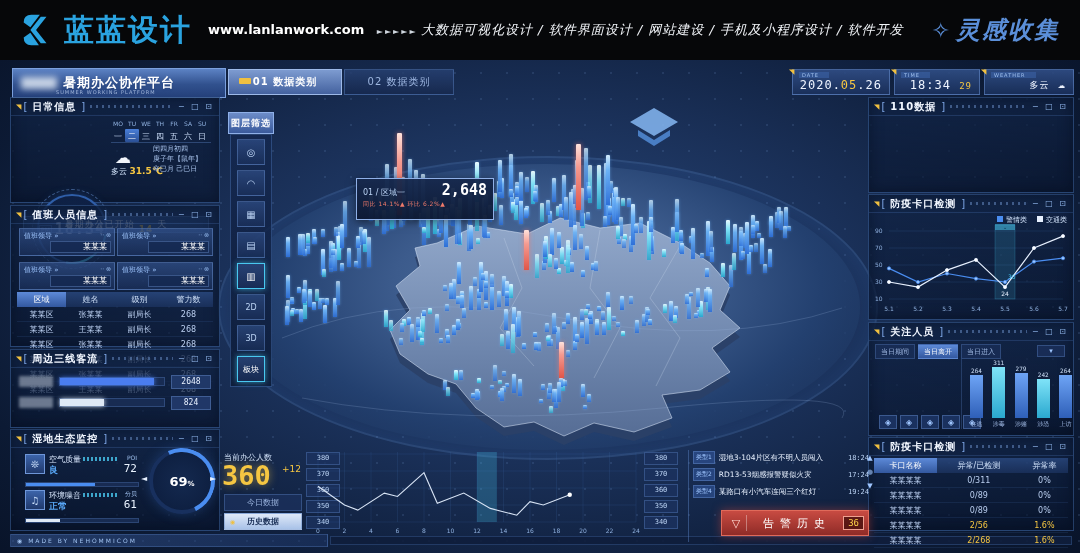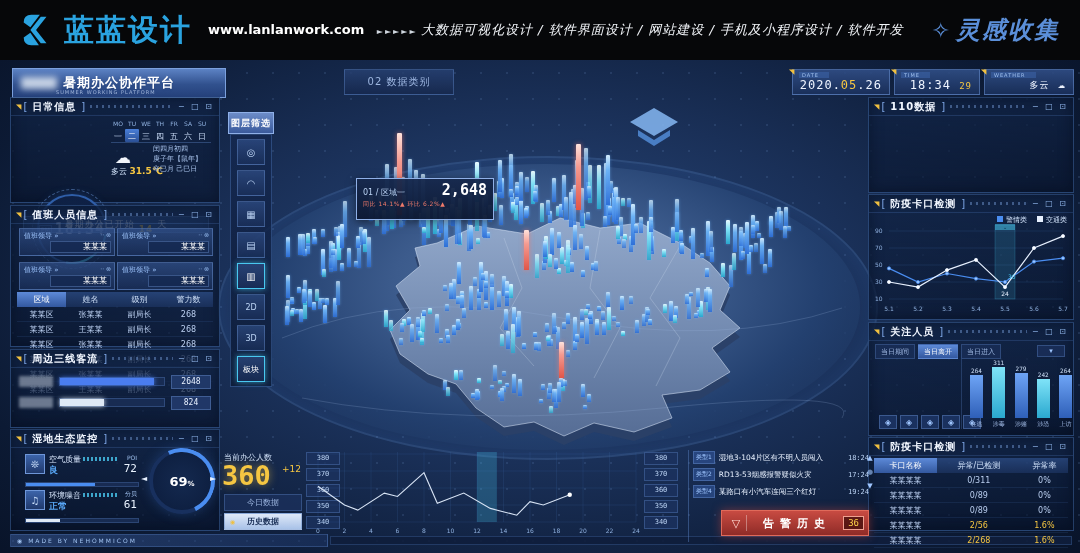--- a/index.html
+++ b/index.html
@@ -141,21 +141,21 @@
   .ybox{position:absolute;width:32px;height:11px;line-height:11px;text-align:center;font-size:7px;color:#bcd4f5;background:rgba(28,50,95,.8);border:1px solid rgba(90,130,195,.4);font-family:"DejaVu Sans Mono",monospace;}
   
   #alert-panel{position:absolute;left:688px;top:390px;width:180px;height:92px;border-left:1px solid rgba(90,130,195,.45);padding-left:4px;}
   .al-row{display:flex;align-items:center;height:15px;margin-bottom:2px;}
   .al-tag{font-size:6px;color:#9fc6ff;background:rgba(45,80,145,.7);border:1px solid rgba(110,150,215,.4);padding:1px 2px;margin-right:4px;white-space:nowrap;}
   .al-txt{flex:1;font-size:7.5px;color:#e8f1ff;white-space:nowrap;overflow:hidden;}
   .al-time{font-size:7px;color:#bcd4f5;margin:0 4px;font-family:"DejaVu Sans Mono",monospace;}
   #al-scroll{position:absolute;right:0;top:4px;display:flex;flex-direction:column;gap:6px;color:#9fc6ff;font-size:7px;align-items:center;}
   #al-footer{position:absolute;left:32px;top:60px;width:146px;height:24px;background:linear-gradient(180deg,#c84b42,#8f2b27);border:1px solid #e06a5a;display:flex;align-items:center;box-shadow:0 0 10px rgba(200,70,60,.5);cursor:pointer;}
   #al-footer .warn-ic{width:20px;height:16px;margin:0 4px;border-right:1px solid rgba(255,255,255,.35);color:#ffd9d2;font-size:11px;display:flex;align-items:center;justify-content:center;}
-  #al-footer .al-title{flex:1;text-align:center;color:#fff;font-size:11px;font-weight:bold;letter-spacing:6px;}
+  #al-footer .al-title{flex:1;text-align:center;color:#fff;font-size:11px;font-weight:normal;letter-spacing:6px;}
   #al-footer .al-count{margin-right:4px;background:rgba(70,15,12,.8);border:1px solid #f0a090;color:#ffd24a;font-size:9px;padding:1px 4px;font-family:"DejaVu Sans Mono",monospace;}
   svg text{font-family:"DejaVu Sans","Liberation Sans",sans-serif;}
 </style>
 </head>
 <body>
 
 <div id="app">
 
   <div id="site-header">
     <div class="logo-wrap">
@@ -596,20 +596,24 @@
         <span class="tip-val">2,648</span>
       </div>
       <div class="tip-bottom">同比 14.1%▲  环比 6.2%▲</div>
     </div>
 
     <div id="title-plate">
       <div id="title-blur"></div>
       <span id="main-title">暑期办公协作平台</span>
     </div>
     <div id="sub-title">SUMMER WORKING PLATFORM</div>
+    <div id="tab-1" class="tab">
+      <i class="tab-dash"></i>
+      <span>01 数据类别</span>
+    </div>
     <div id="tab-2" class="tab">
       <span>02 数据类别</span>
     </div>
     <div class="tr-seg" style="left:792px;width:96px;">
       <span class="seg-tick">◥</span>
         <span class="seg-label">DATE</span>
       <span class="seg-val"><span>2020.</span><span class="yellow">05</span><span>.26</span></span>
     </div>
     <div class="tr-seg" style="left:894px;width:84px;">
       <span class="seg-tick">◥</span>

